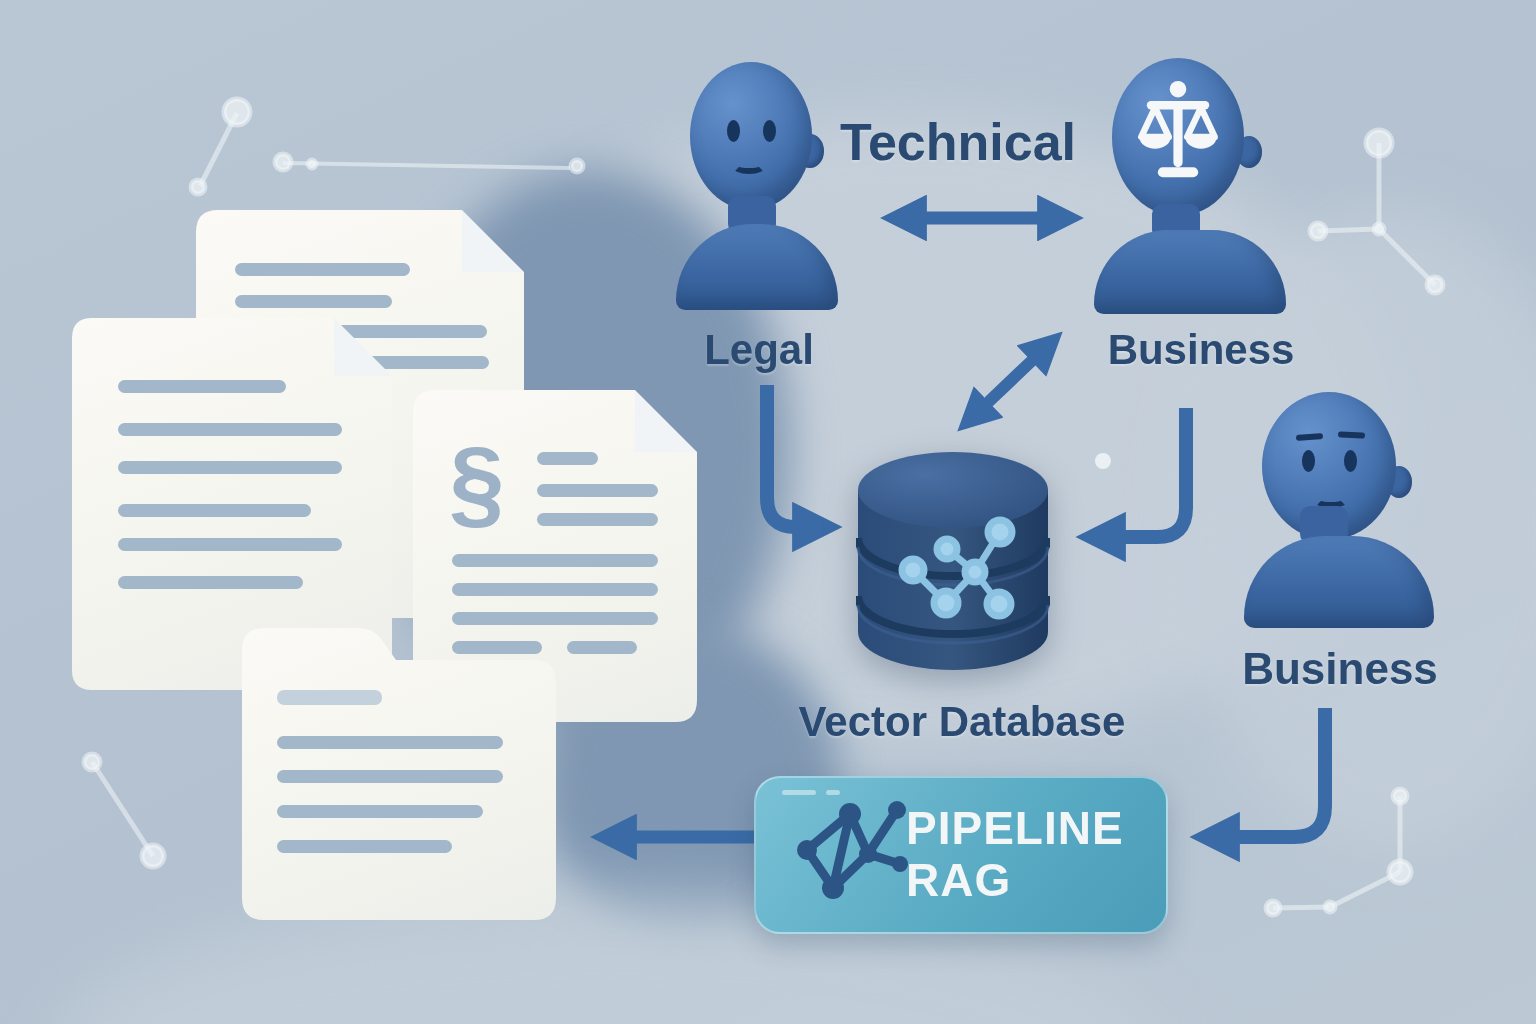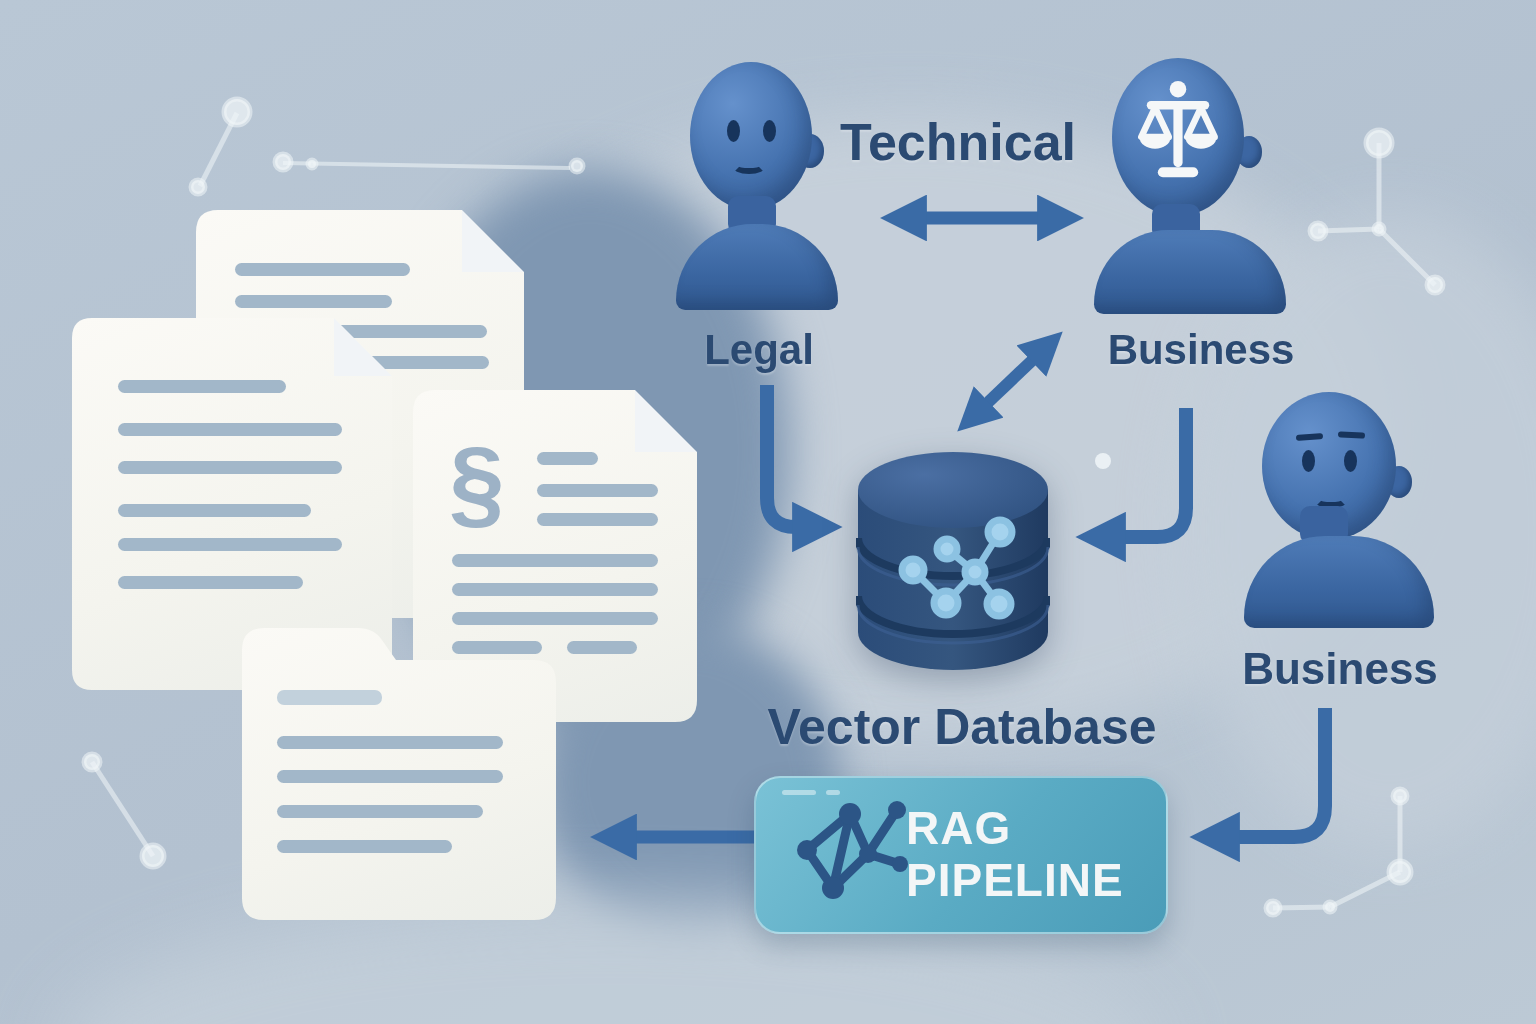--- a/index.html
+++ b/index.html
@@ -251,24 +251,24 @@
         <line x1="74" y1="54" x2="106" y2="64"></line>
         <circle cx="56" cy="14" r="11" stroke="none"></circle>
         <circle cx="13" cy="50" r="10" stroke="none"></circle>
         <circle cx="39" cy="88" r="11" stroke="none"></circle>
         <circle cx="74" cy="54" r="9" stroke="none"></circle>
         <circle cx="103" cy="10" r="9" stroke="none"></circle>
         <circle cx="106" cy="64" r="8" stroke="none"></circle>
       </g>
     </svg>
     <div class="rag-text">
+      <div>PIPELINE</div>
       <div>RAG</div>
-      <div>PIPELINE</div>
     </div>
   </div>
 
   <div class="diagram-label" style="left:958px;top:112px;font-size:52px;">Technical</div>
   <div class="diagram-label" style="left:759px;top:326px;font-size:42px;">Legal</div>
   <div class="diagram-label" style="left:1201px;top:326px;font-size:42px;">Business</div>
-  <div class="diagram-label" style="left:962px;top:698px;font-size:50px;">Vector Database</div>
+  <div class="diagram-label" style="left:962px;top:698px;font-size:42px;">Vector Database</div>
   <div class="diagram-label" style="left:1340px;top:644px;font-size:44px;">Business</div>
 
 </div>
 
 </body></html>

